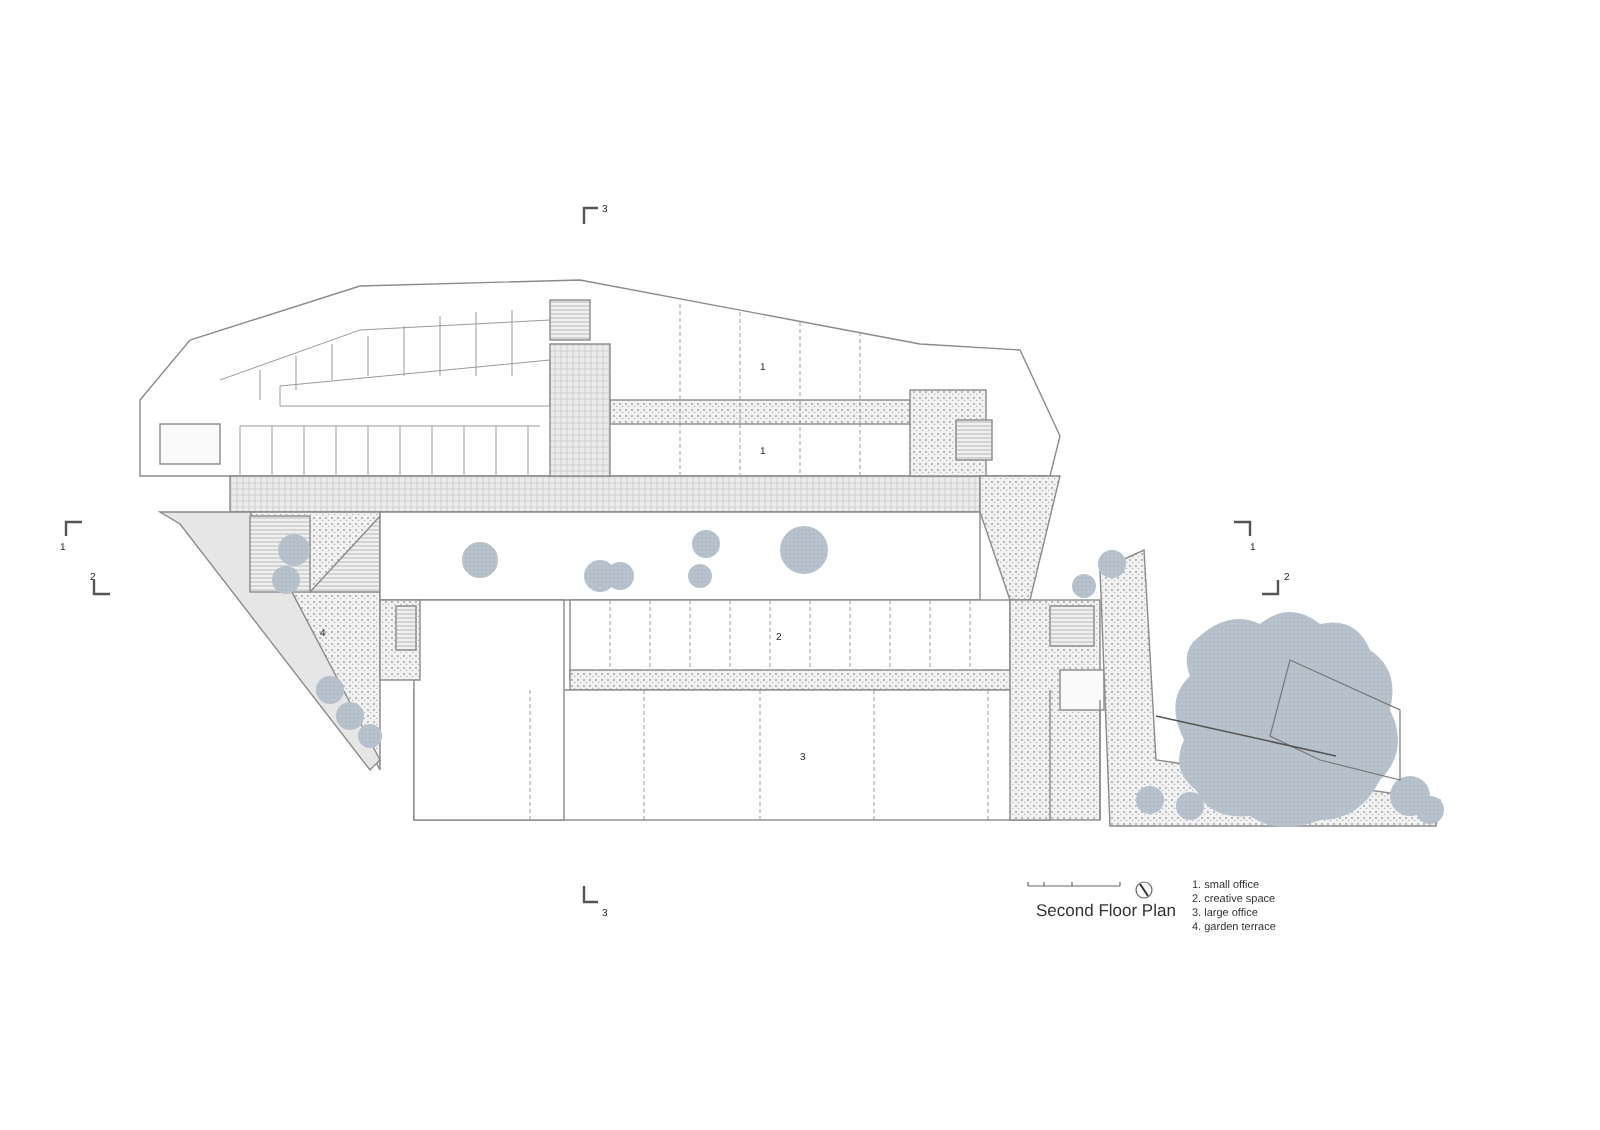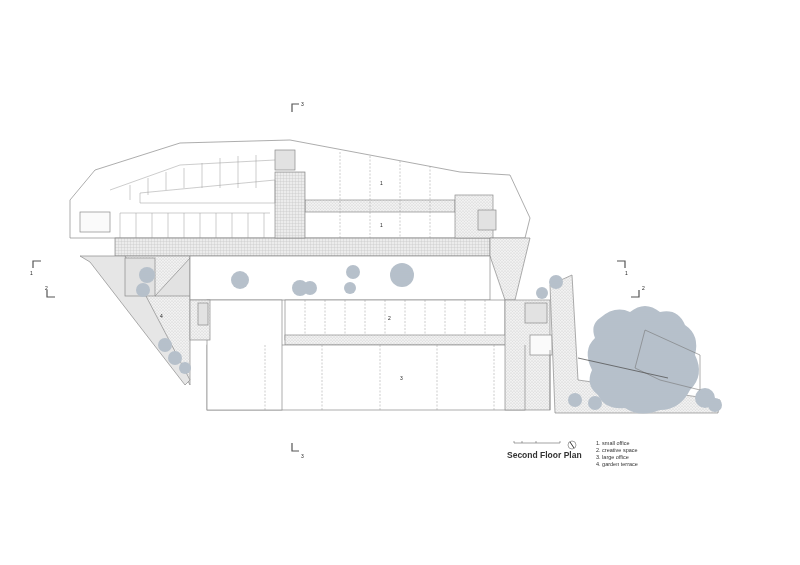--- a/index.html
+++ b/index.html
@@ -1,21 +1,21 @@
 <!DOCTYPE html>
 <html><head>
 <meta charset="utf-8">
 <style>
   html,body{margin:0;padding:0;background:#ffffff;}
   body{width:800px;height:565px;position:relative;overflow:hidden;font-family:"Liberation Sans",sans-serif;}
   #plan{position:absolute;left:0;top:0;width:800px;height:565px;}
   .lbl{font-family:"Liberation Sans",sans-serif;fill:#222;}
   .legend{position:absolute;left:596px;top:440px;font-size:5.5px;line-height:7px;color:#333;}
   .legend div{white-space:nowrap;}
-  .title{position:absolute;left:507px;top:450px;font-size:8.5px;color:#333;font-weight:bold;}
+  .title{position:absolute;left:518px;top:450px;font-size:8.5px;color:#333;}
 </style>
 </head>
 <body>
 
 <svg id="plan" viewBox="0 0 800 565" xmlns="http://www.w3.org/2000/svg">
   <defs>
     <pattern id="dots" width="3" height="3" patternUnits="userSpaceOnUse">
       <rect width="3" height="3" fill="#f2f2f2"></rect>
       <circle cx="1" cy="1" r="0.45" fill="#9a9a9a"></circle>
       <circle cx="2.3" cy="2.2" r="0.35" fill="#b0b0b0"></circle>

